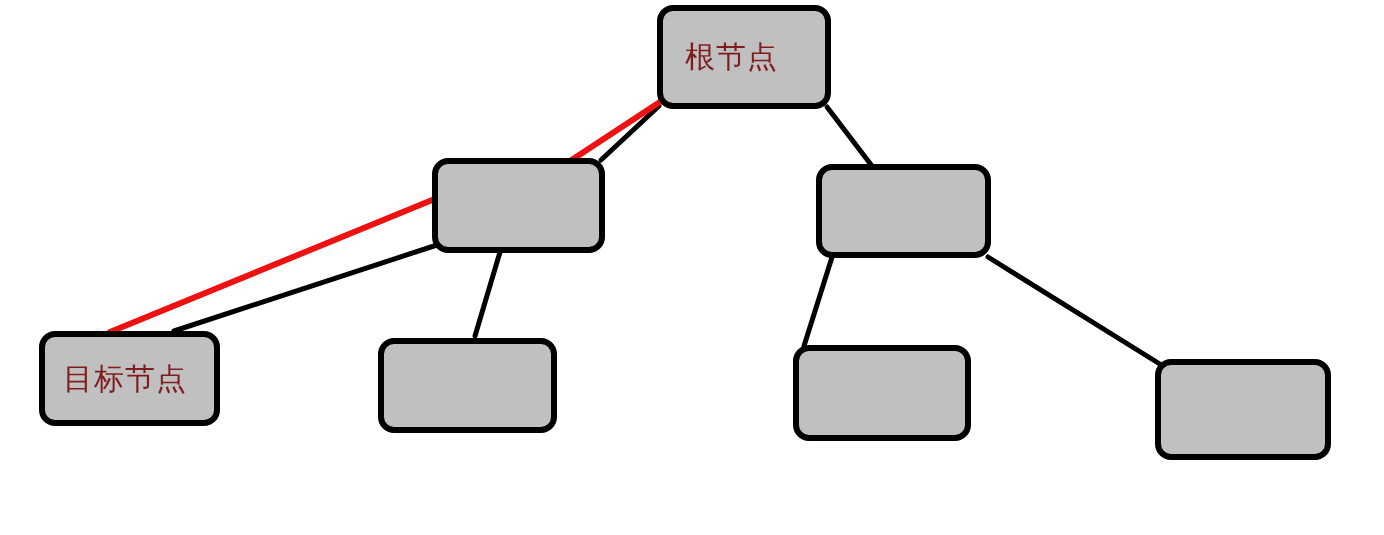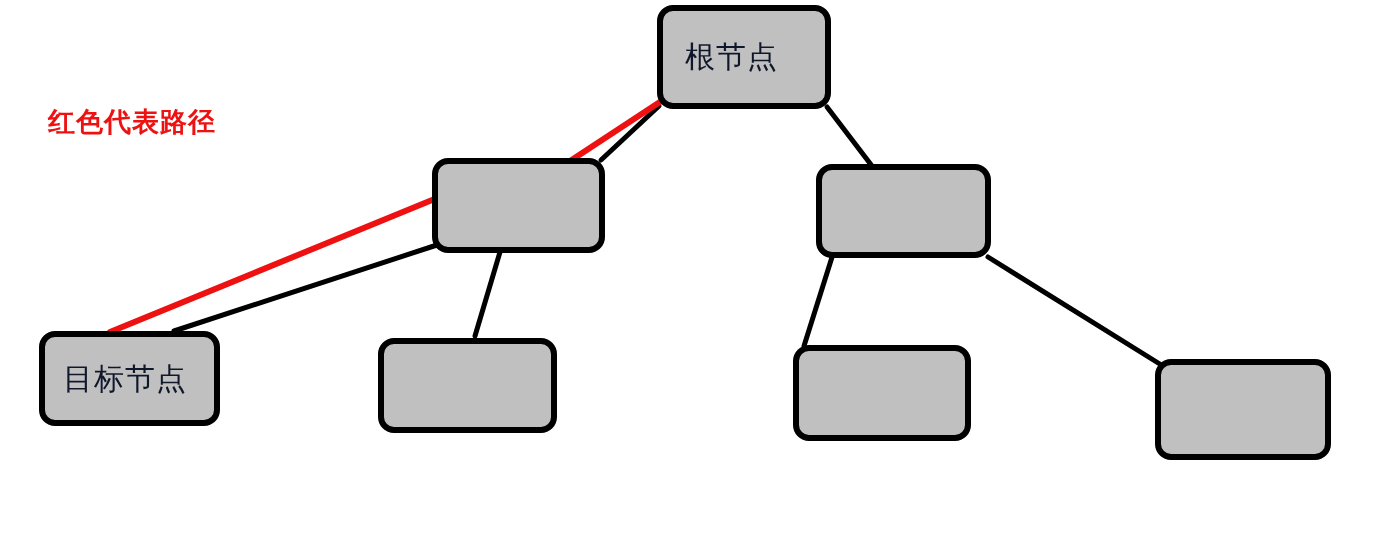--- a/index.html
+++ b/index.html
@@ -35,21 +35,21 @@
     box-sizing: border-box;
     background: #c0c0c0;
     border: 6px solid #000000;
     border-radius: 16px;
     display: flex;
     align-items: center;
     justify-content: flex-start;
   }
   .node-label {
     font-size: 30px;
-    color: #0f172a;
+    color: #7f1d1d;
     line-height: 1;
     white-space: nowrap;
     padding-left: 18px;
     letter-spacing: 1px;
   }
   .node-root .node-label {
     padding-left: 22px;
   }
   .legend {
     position: absolute;
@@ -98,15 +98,14 @@
         <span class="node-label"></span>
       </div>
       <div class="node" style="left: 793px; top: 345px; width: 178px; height: 96px; background: rgb(192, 192, 192); border-color: rgb(0, 0, 0);">
         <span class="node-label"></span>
       </div>
       <div class="node" style="left: 1155px; top: 359px; width: 176px; height: 101px; background: rgb(192, 192, 192); border-color: rgb(0, 0, 0);">
         <span class="node-label"></span>
       </div>
     </div>
 
-  <div class="legend" style="left: 48px; top: 108px; color: rgb(238, 17, 17);">红色代表路径</div>
 
 </div>
 
 </body></html>

